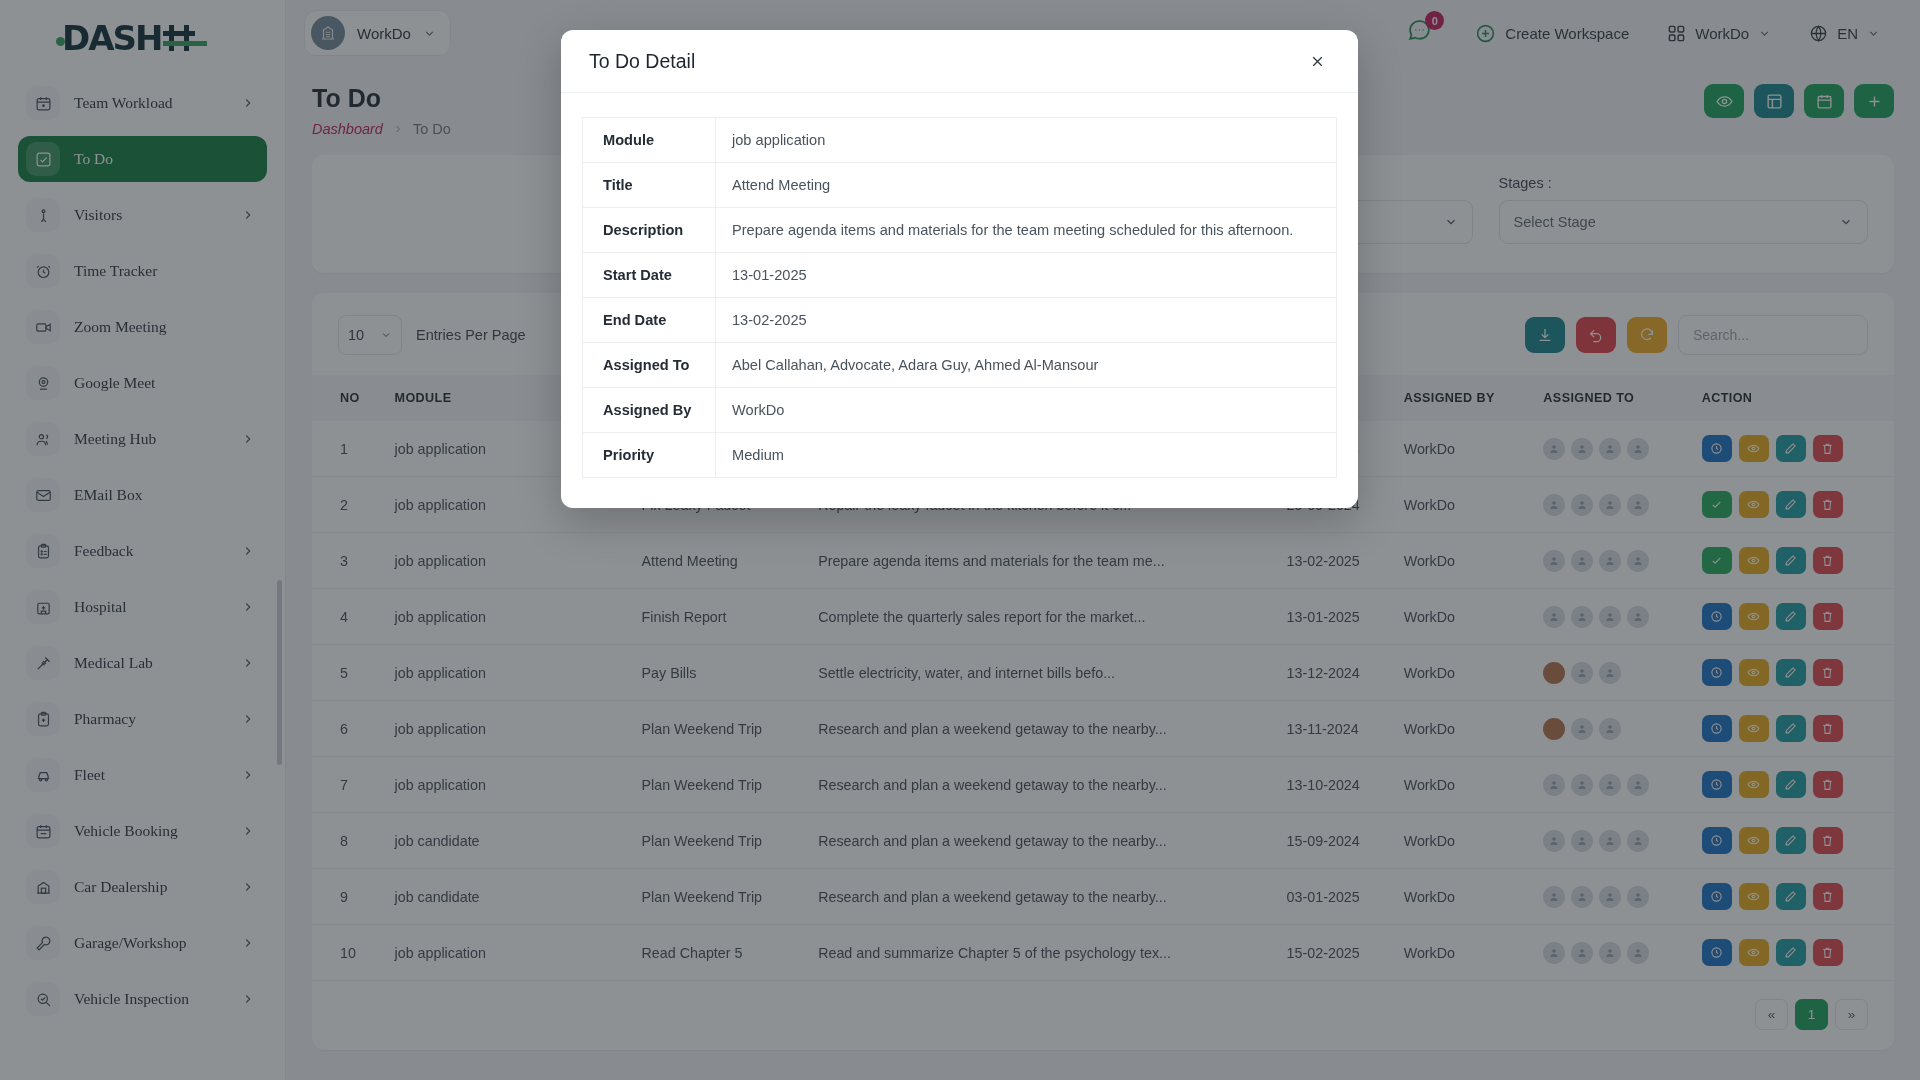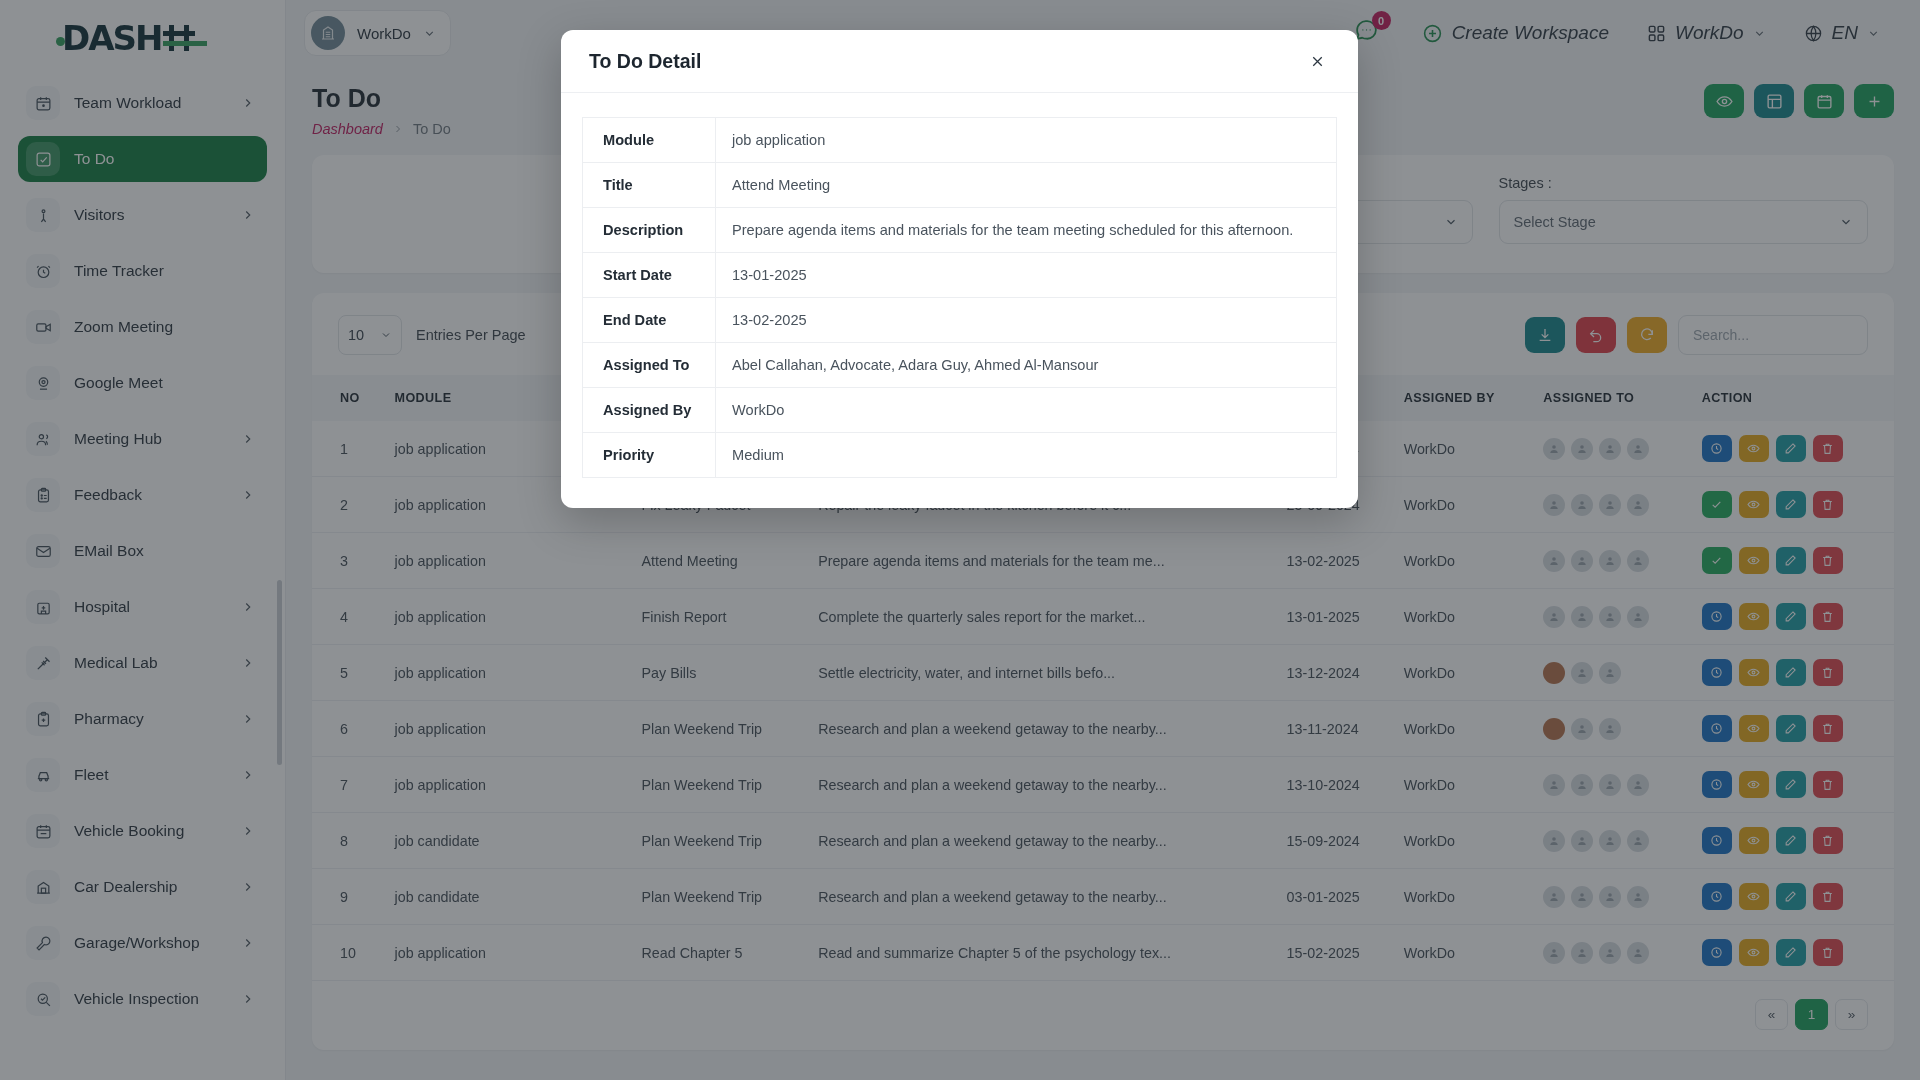--- a/index.html
+++ b/index.html
@@ -28,21 +28,21 @@
     color: #0b2a33; font-family: "DejaVu Sans", sans-serif;
   }
   .logo-dot { width: 9px; height: 9px; border-radius: 50%; background: #2e9e5b; margin-right: -3px; margin-top: 6px;}
   .logo-bars { position: relative; width: 44px; height: 30px; margin-left: 2px; }
   .logo-bars i { position: absolute; background: #0b2a33; display:block; }
   .logo-bars i.v1 { width: 5px; height: 26px; left: 6px; top: 2px; }
   .logo-bars i.v2 { width: 5px; height: 26px; left: 21px; top: 2px; }
   .logo-bars i.h1 { width: 32px; height: 5px; left: 0px; top: 8px; }
   .logo-bars i.h2 { width: 44px; height: 5px; left: 0px; top: 18px; background: #2e9e5b; }
 
-  .nav { padding: 4px 18px 0 18px; height: 1004px; overflow: hidden; position: relative; }
+  .nav { padding: 4px 18px 0 18px; height: 1004px; overflow: hidden; position: relative; font-family: Liberation Serif, serif; }
   .nav-item {
     display: flex; align-items: center; gap: 14px;
     height: 46px; padding: 0 12px 0 8px;
     border-radius: 12px; margin-bottom: 10px;
     cursor: pointer; position: relative;
   }
   .nav-item .ico {
     width: 34px; height: 34px; border-radius: 10px;
     background: #f4f6f8; display: flex; align-items: center; justify-content: center;
     flex: 0 0 34px;
@@ -76,21 +76,21 @@
   }
   .ws-avatar svg { width: 18px; height: 18px; stroke: #e9eef1; fill: none; stroke-width: 1.6; }
   .ws-name { font-size: 15px; color: #26313b; }
   .chev-sm svg { width: 13px; height: 13px; stroke: #5a646e; fill: none; stroke-width: 2; display:block; }
   .spacer { flex: 1; }
   .hdr-btn {
     display: flex; align-items: center; gap: 9px;
     height: 44px; padding: 0 14px; border-radius: 11px; cursor: pointer;
     background: transparent;
   }
-  .hdr-btn .lbl { font-size: 19px; color: #2b3views; color:#2b3640; white-space: nowrap; font-style: italic; }
+  .hdr-btn .lbl { font-size: 15px; color: #2b3views; color:#2b3640; white-space: nowrap; }
   .chat-wrap { position: relative; width: 30px; height: 30px; }
   .chat-wrap svg { width: 25px; height: 25px; stroke: #1f8a4c; fill: none; stroke-width: 1.7; }
   .badge {
     position: absolute; right: -7px; top: -7px; min-width: 19px; height: 19px;
     border-radius: 10px; background: #c2185b; color: #fff;
     font-size: 11px; display: flex; align-items: center; justify-content: center;
     padding: 0 5px; font-weight: 600;
   }
   .plus-circ svg { width: 21px; height: 21px; stroke: #1f8a4c; fill: none; stroke-width: 1.8; display:block; }
   .grid-ico svg { width: 19px; height: 19px; stroke: #2b3640; fill: none; stroke-width: 1.8; display:block; }
@@ -194,21 +194,21 @@
   .modal {
     position: absolute; left: 561px; top: 30px; width: 797px;
     background: #ffffff; border-radius: 12px;
     box-shadow: 0 14px 44px rgba(0,0,0,0.22);
     overflow: hidden;
   }
   .modal-head {
     height: 63px; display: flex; align-items: center; padding: 0 28px;
     border-bottom: 1px solid #edeff2;
   }
-  .modal-title { font-size: 19.5px; font-weight: 700; color: #1d262f; }
+  .modal-title { font-size: 19.5px; font-weight: 400; color: #1d262f; }
   .modal-x { margin-left: auto; width: 26px; height: 26px; display: flex; align-items: center; justify-content: center; cursor: pointer; }
   .modal-x svg { width: 17px; height: 17px; stroke: #2b3640; fill: none; stroke-width: 1.8; }
   .modal-body { padding: 24px 21px 30px 21px; }
   table.detail { width: 100%; border-collapse: collapse; border: 1px solid #eceef1; }
   table.detail tr { border-bottom: 1px solid #eceef1; }
   table.detail tr:last-child { border-bottom: none; }
   table.detail th {
     width: 133px; text-align: left; font-size: 14.6px; font-weight: 700;
     color: #242d36; padding: 14px 0 14px 20px; vertical-align: middle;
     border-right: 1px solid #eceef1;
@@ -307,40 +307,40 @@
             </svg>
           </span>
           <span class="lbl">Meeting Hub</span>
           <span class="chev"><svg viewBox="0 0 24 24">
               <path d="M9 6l6 6-6 6"></path>
             </svg></span>
         </div>
         <div class="nav-item">
           <span class="ico">
             <svg viewBox="0 0 24 24">
+              <rect x="2.5" y="5" width="19" height="14" rx="2.5"></rect>
+              <path d="M3 7.5l9 6 9-6"></path>
+            </svg>
+          </span>
+          <span class="lbl">EMail Box</span>
+        </div>
+        <div class="nav-item">
+          <span class="ico">
+            <svg viewBox="0 0 24 24">
               <rect x="5" y="4" width="14" height="17" rx="2.5"></rect>
               <rect x="9" y="2" width="6" height="4" rx="1.2"></rect>
               <circle cx="9.5" cy="12" r=".8" fill="currentColor"></circle>
               <circle cx="9.5" cy="16" r=".8" fill="currentColor"></circle>
               <path d="M12.5 12h4M12.5 16h4"></path>
             </svg>
           </span>
           <span class="lbl">Feedback</span>
           <span class="chev"><svg viewBox="0 0 24 24">
               <path d="M9 6l6 6-6 6"></path>
             </svg></span>
-        </div>
-        <div class="nav-item">
-          <span class="ico">
-            <svg viewBox="0 0 24 24">
-              <rect x="2.5" y="5" width="19" height="14" rx="2.5"></rect>
-              <path d="M3 7.5l9 6 9-6"></path>
-            </svg>
-          </span>
-          <span class="lbl">EMail Box</span>
         </div>
         <div class="nav-item">
           <span class="ico">
             <svg viewBox="0 0 24 24">
               <rect x="4" y="6" width="16" height="15" rx="2"></rect>
               <path d="M12 10v5M9.5 12.5h5M9 21v-4h6v4"></path>
             </svg>
           </span>
           <span class="lbl">Hospital</span>
           <span class="chev"><svg viewBox="0 0 24 24">

